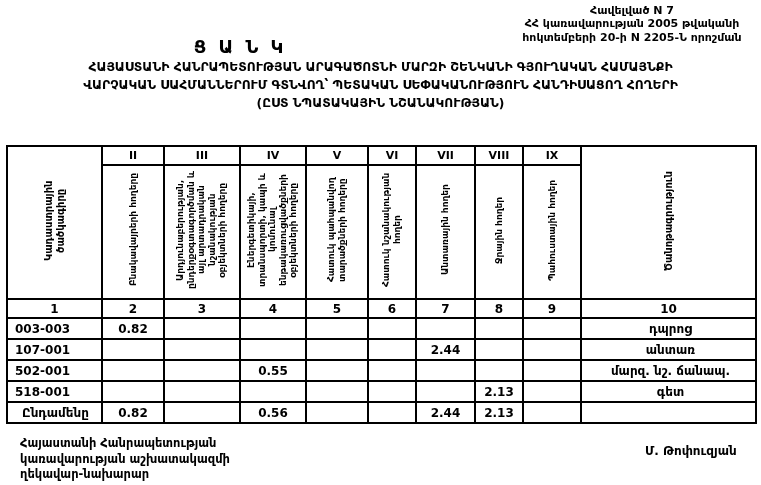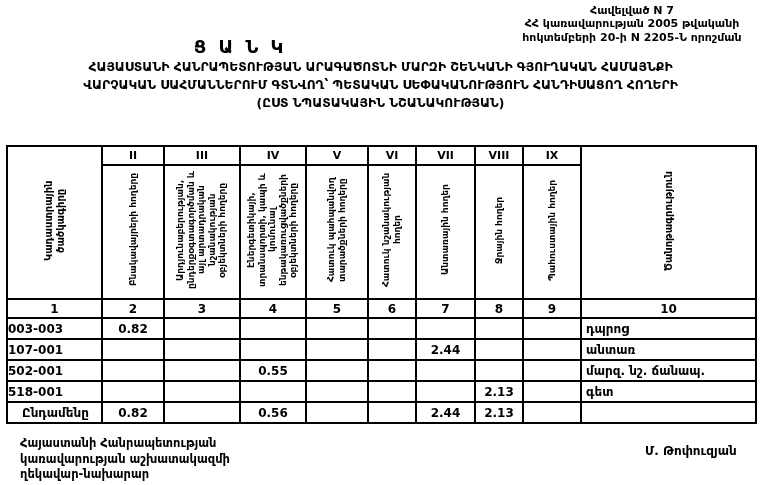--- a/index.html
+++ b/index.html
@@ -38,23 +38,23 @@
   .vtext {
     display: inline-block;
     writing-mode: vertical-rl;
     transform: rotate(180deg);
     font-size: 9px; line-height: 1.18;
     height: 124px;
     text-align: center;
   }
   .vtext.big { font-size: 10px; }
   td.num  { height: 19px; text-align: center; font-size: 12px; }
-  td.code { height: 19px; text-align: left; font-size: 12px; padding-left: 0; }
+  td.code { height: 19px; text-align: left; font-size: 12px; padding-left: 7px; }
   td.val  { height: 21px; text-align: center; font-size: 12px; }
-  td.note { height: 19px; text-align: left; font-size: 12px; padding-left: 4px; }
+  td.note { height: 19px; text-align: center; font-size: 12px; padding-left: 4px; }
   tr.total td.code { padding-left: 14px; }
   .footer-left {
     position: absolute; left: 20px; top: 436px;
     font-size: 11.5px; font-weight: bold; line-height: 1.35;
   }
   .signature {
     position: absolute; left: 645px; top: 444px;
     font-size: 12px; font-weight: bold;
   }
 </style>

